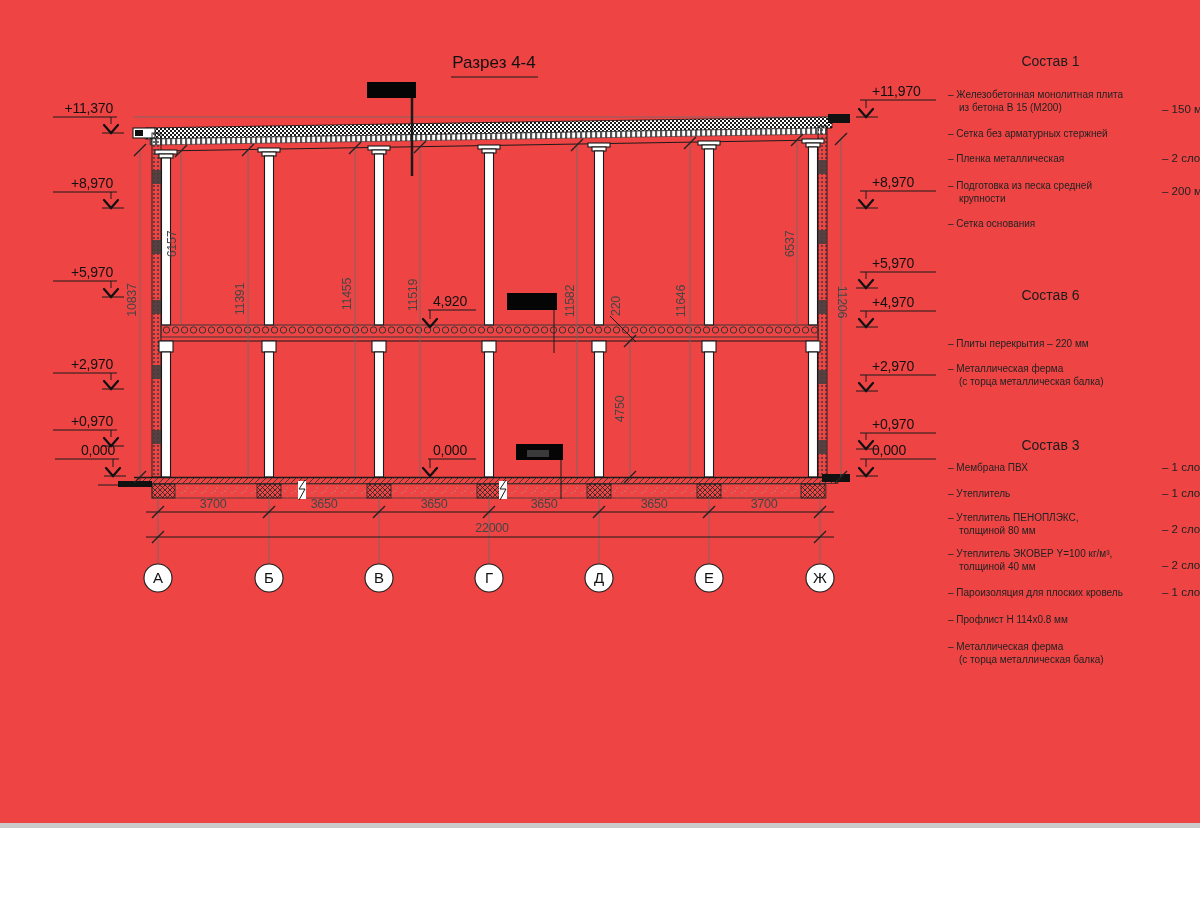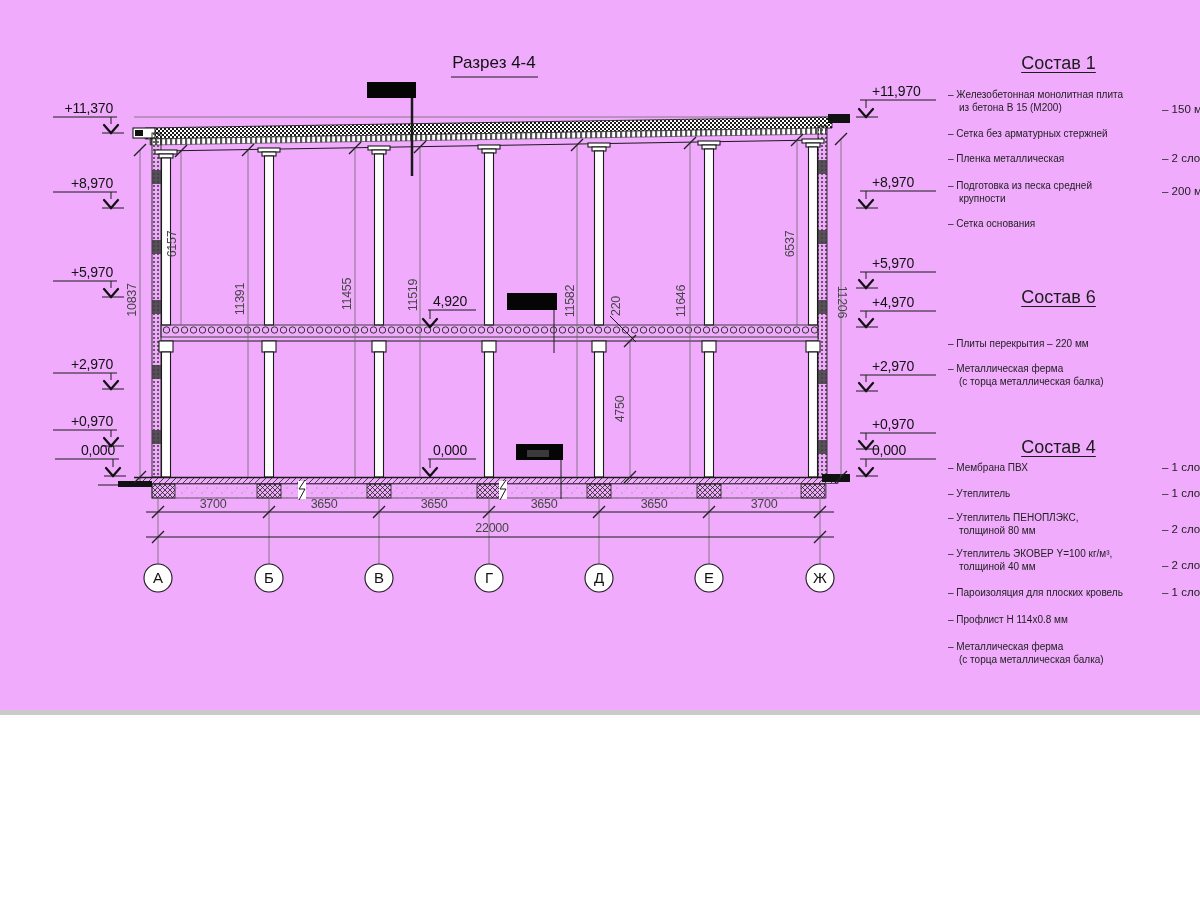--- a/index.html
+++ b/index.html
@@ -1,35 +1,35 @@
 <!DOCTYPE html>
 <html><head>
 <meta charset="utf-8">
 <style>
   html,body{margin:0;padding:0;background:#fff}
-  #page{position:relative;width:1200px;height:715px;background:#f0abfc;overflow:hidden;
+  #page{position:relative;width:1200px;height:828px;background:#ef4444;overflow:hidden;
         font-family:"Liberation Sans",sans-serif}
   #page svg{position:absolute;left:0;top:0}
   
   .s1{stroke:#1a1a1a;stroke-width:1;fill:none}
   .s2{stroke:#1a1a1a;stroke-width:1.5;fill:none}
   .s3{stroke:#1a1a1a;stroke-width:2.5;fill:none}
   .sd{stroke:#6a6a6a;stroke-width:.8;fill:none}
   .st{stroke:#222;stroke-width:1.4;fill:none}
   .ar{stroke:#111;stroke-width:2.2;fill:none;stroke-linecap:round}
   .wh{fill:#fff;stroke:#1a1a1a;stroke-width:1.1}
   text{font-family:"Liberation Sans",sans-serif}
   .td{font-size:12.5px;fill:#454545;letter-spacing:-.3px}
   .te{font-size:14px;fill:#111;letter-spacing:-.2px}
   .ta{font-size:15px;fill:#111}
   .tt{font-size:17px;fill:#111}
   
   .comp{position:absolute;width:420px}
-  .comp-h{position:absolute;left:16px;top:0;width:235px;text-align:center;font-size:18px;
-          color:#1c1c1c;text-decoration:underline;text-underline-offset:3px}
+  .comp-h{position:absolute;left:8px;top:0;width:235px;text-align:center;font-size:14px;
+          color:#1c1c1c;text-underline-offset:3px}
   .ci{position:absolute;left:23px;width:256px;font-size:10px;line-height:13px;color:#222;
       white-space:pre-line;padding-left:11px;text-indent:-11px}
   .cv{position:absolute;left:237px;width:90px;font-size:11.5px;color:#222;white-space:nowrap}
   .bottom-edge{position:absolute;left:0;bottom:0;width:100%;height:5px;background:#cacaca}
 </style>
 </head>
 <body>
 
 <div id="page">
 
@@ -353,21 +353,21 @@
 </div>
 
 <div class="comp" style="left:925px;top:287px">
   <div class="comp-h">Состав 6</div>
   <div class="ci" style="top:50px">– Плиты перекрытия – 220 мм</div>
   <div class="ci" style="top:75px">– Металлическая ферма
 (с торца металлическая балка)</div>
 </div>
 
 <div class="comp" style="left:925px;top:437px">
-  <div class="comp-h">Состав 4</div>
+  <div class="comp-h">Состав 3</div>
   <div class="ci" style="top:24px">– Мембрана ПВХ</div>
   <div class="ci" style="top:50px">– Утеплитель</div>
   <div class="ci" style="top:74px">– Утеплитель ПЕНОПЛЭКС,
 толщиной 80 мм</div>
   <div class="ci" style="top:110px">– Утеплитель ЭКОВЕР Y=100 кг/м³,
 толщиной 40 мм</div>
   <div class="ci" style="top:149px">– Пароизоляция для плоских кровель</div>
   <div class="ci" style="top:176px">– Профлист Н 114х0.8 мм</div>
   <div class="ci" style="top:203px">– Металлическая ферма
 (с торца металлическая балка)</div>

